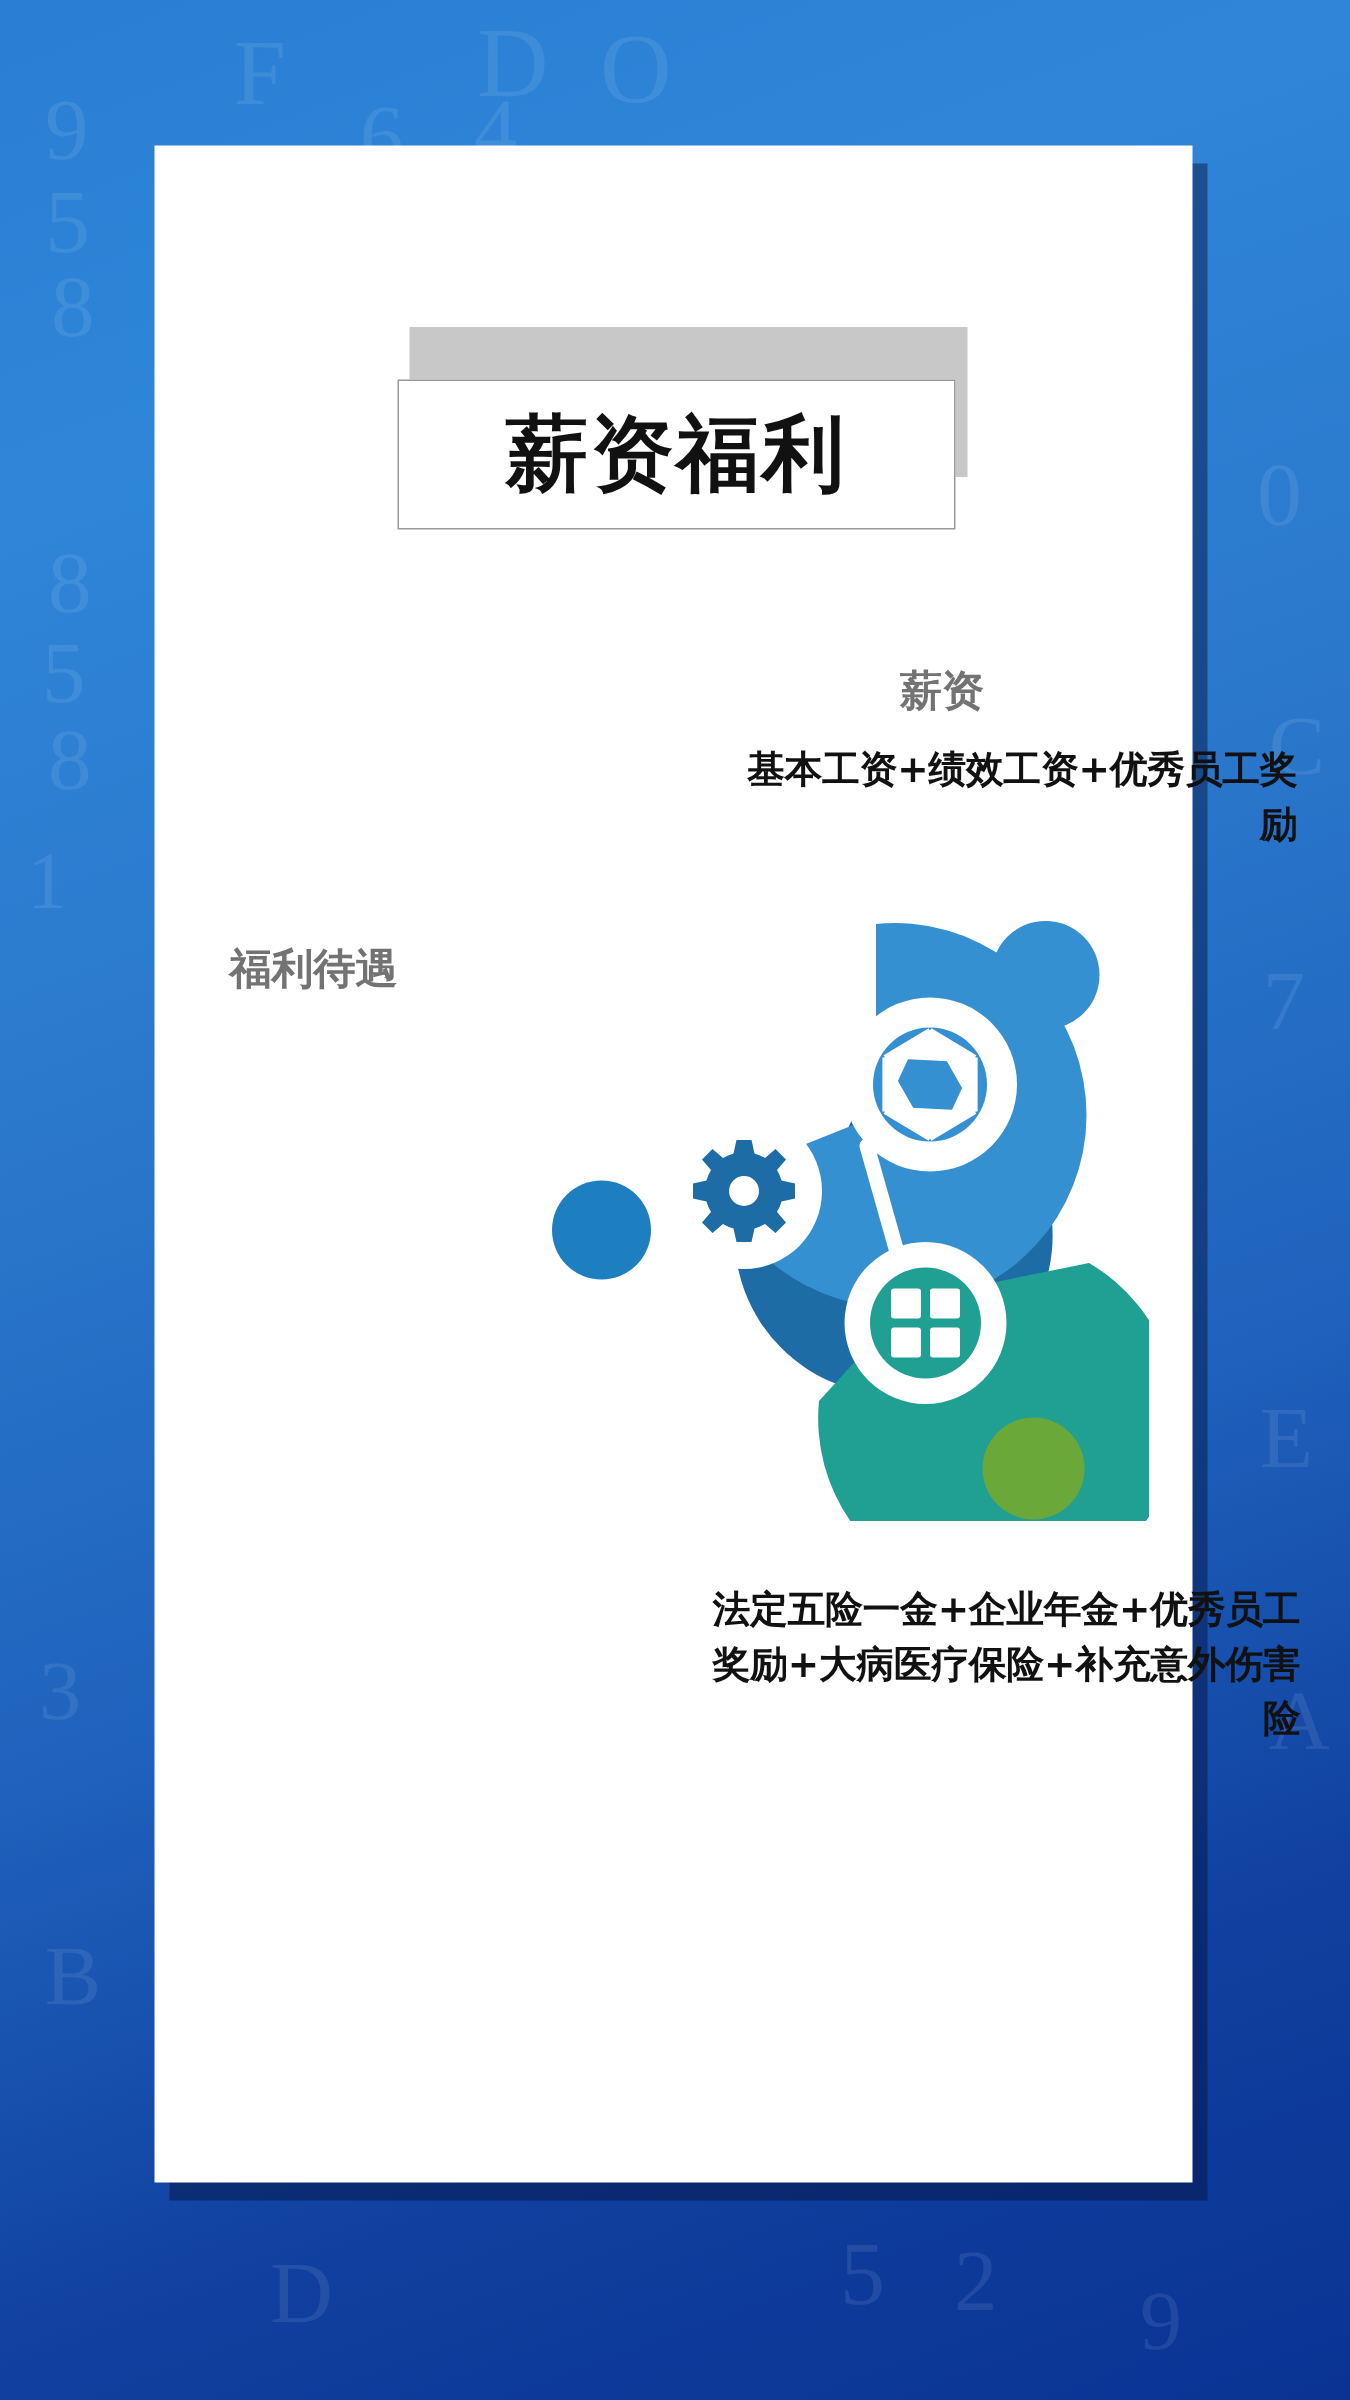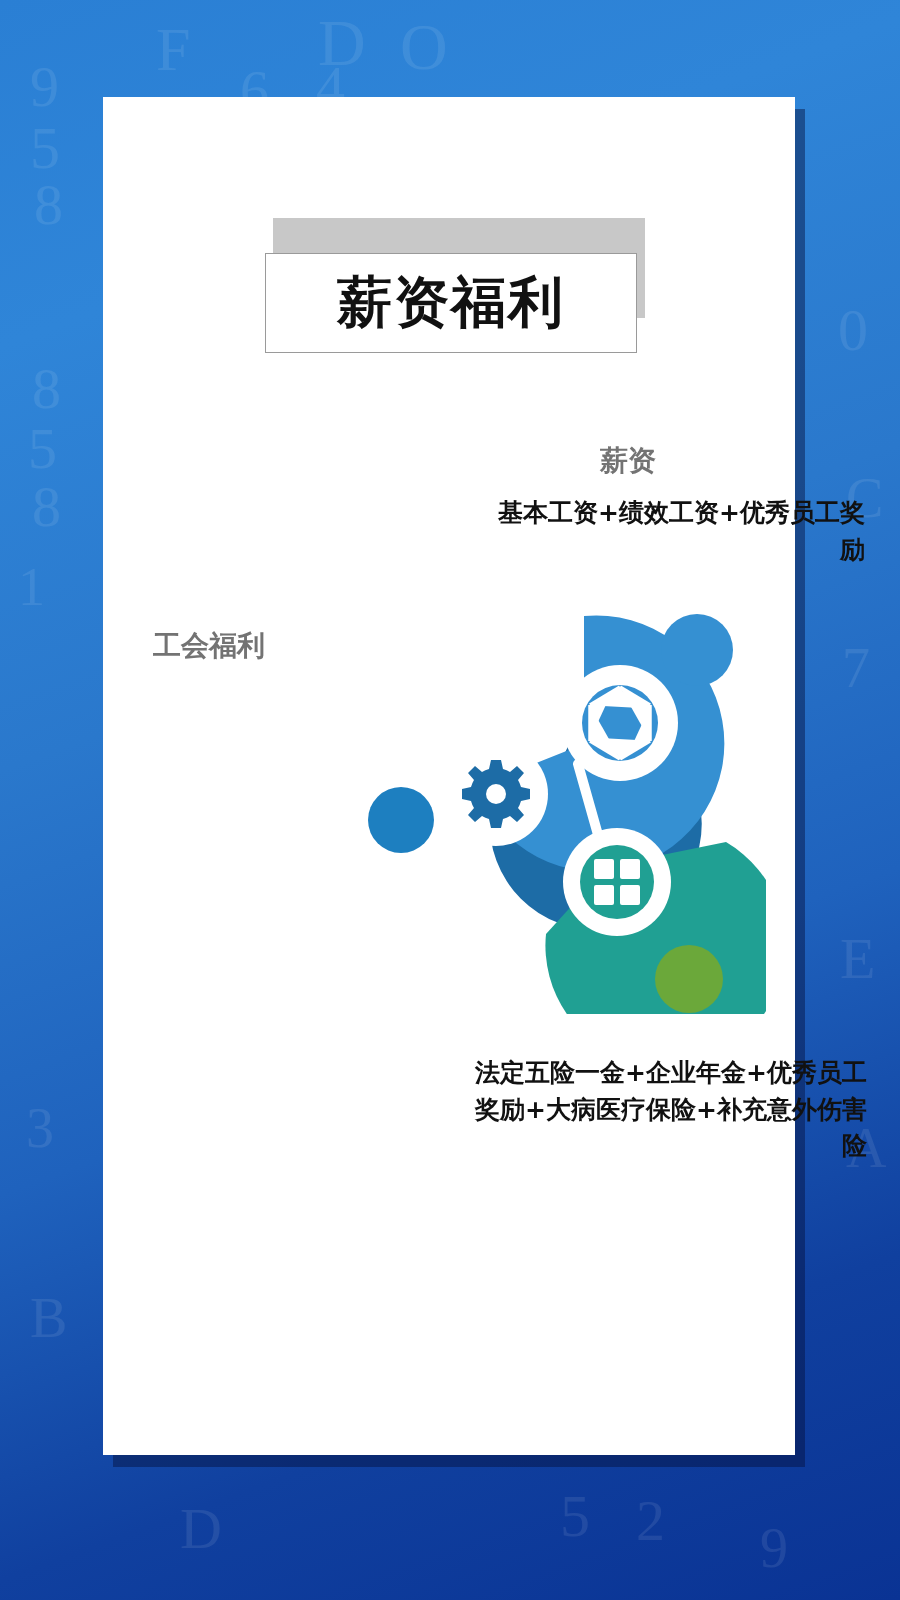--- a/index.html
+++ b/index.html
@@ -115,21 +115,21 @@
   <div id="title-wrap">
     <div id="title-shadow"></div>
     <div id="title-box">
       <span id="title-text">薪资福利</span>
     </div>
   </div>
 
   <div class="sec-head" id="salary-head">薪资</div>
   <div class="sec-body" id="salary-body">基本工资+绩效工资+优秀员工奖励</div>
 
-  <div class="sec-head" id="benefit-head">工会福利</div>
+  <div class="sec-head" id="benefit-head">福利待遇</div>
 
   <div class="sec-body" id="insurance-body">法定五险一金+企业年金+优秀员工奖励+大病医疗保险+补充意外伤害险</div>
 
   <div id="graphic">
     <svg viewBox="0 0 420 420" xmlns="http://www.w3.org/2000/svg">
       <defs>
 
         <g id="aperture-blades">
           <path d="M0,-30 L26,-15 L21,7 Z"></path>
           <path d="M26,-15 L26,15 L7,26 Z"></path>

